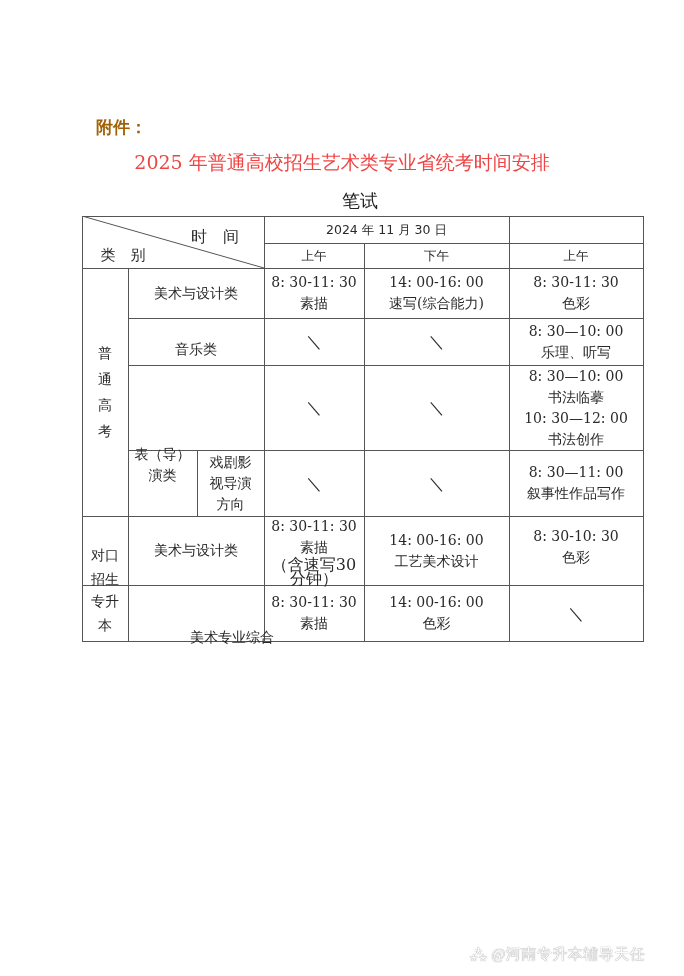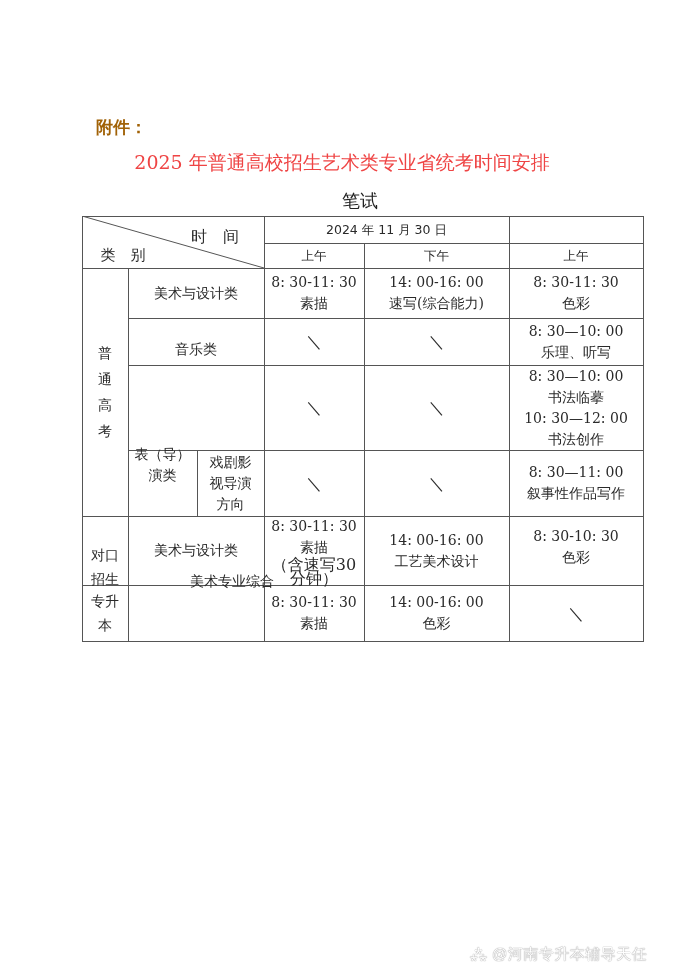--- a/index.html
+++ b/index.html
@@ -28,21 +28,21 @@
     position: absolute; display: flex; flex-direction: column;
     align-items: center; justify-content: center; text-align: center;
     font-size: 14px; line-height: 21px; color: #2a2a2a;
   }
   .sans { font-family: "DejaVu Sans", sans-serif; font-size: 12.5px; }
   .note { font-size: 16px; line-height: 14px; }
   .slash { font-size: 16px; }
   .vert { letter-spacing: 0; line-height: 26px; }
   .watermark {
     position: absolute; left: 470px; top: 943px;
-    font-family: Liberation Sans, sans-serif; font-size: 15px;
+    font-family: Liberation Serif, serif; font-size: 15px;
     color: #ffffff; text-shadow: 0 0 1px #999, 0 0 1px #999;
     letter-spacing: 0.5px;
   }
 </style>
 </head>
 <body>
 
 <div class="attach">附件：</div>
 <div class="title">2025 年普通高校招生艺术类专业省统考时间安排</div>
 <div class="subtitle">笔试</div>
@@ -148,21 +148,21 @@
   </div>
   <div class="cell" style="left:509px;top:516px;width:134px;height:62px;">
     <span>8: 30-10: 30</span>
     <span>色彩</span>
   </div>
 
   <div class="cell" style="left:82px;top:585px;width:46px;height:56px;line-height:24px;">
     <span>专升</span>
     <span>本</span>
   </div>
-  <div class="cell" style="left:128px;top:553px;width:136px;height:56px;padding-left:36px;">美术专业综合</div>
+  <div class="cell" style="left:128px;top:609px;width:136px;height:56px;padding-left:36px;">美术专业综合</div>
   <div class="cell" style="left:264px;top:585px;width:100px;height:56px;">
     <span>8: 30-11: 30</span>
     <span>素描</span>
   </div>
   <div class="cell" style="left:364px;top:585px;width:145px;height:56px;">
     <span>14: 00-16: 00</span>
     <span>色彩</span>
   </div>
   <div class="cell slash" style="left:509px;top:585px;width:134px;height:56px;">＼</div>
 </div>

